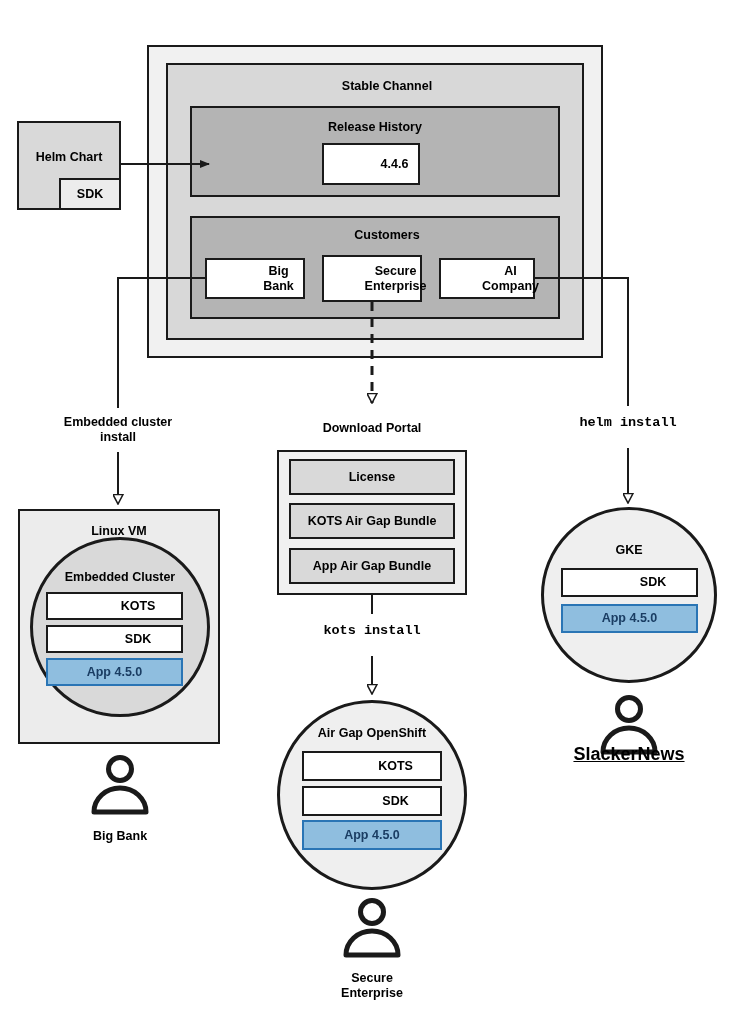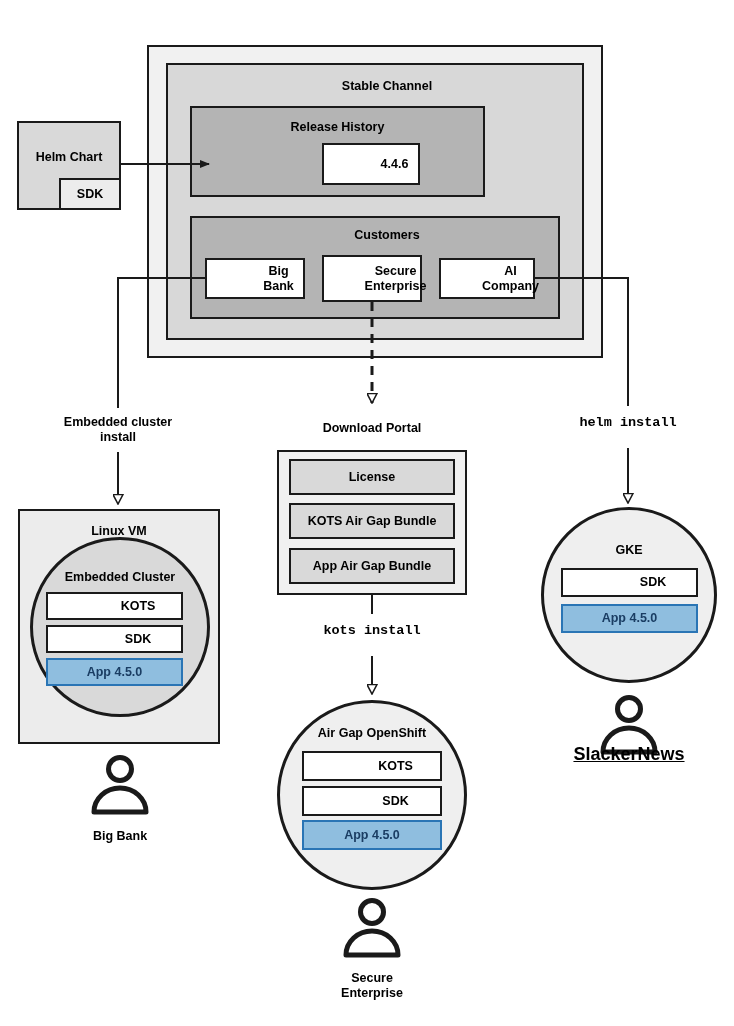--- a/index.html
+++ b/index.html
@@ -93,21 +93,21 @@
 
 <div id="stage">
 
 
   <div class="abs container-outer" style="left:147px; top:45px; width:456px; height:313px;"></div>
 
   <div class="abs container-mid" style="left:166px; top:63px; width:418px; height:277px;">
     <div class="container-title" style="top:14px; font-size:12.5px;padding-left:24px;">Stable Channel</div>
   </div>
 
-  <div class="abs container-inner" style="left:190px; top:106px; width:295px; height:91px;">
+  <div class="abs container-inner" style="left:190px; top:106px; width:370px; height:91px;">
     <div class="container-title" style="top:12px; font-size:12.5px;">Release History</div>
   </div>
 
 
   <div class="boxnode fill-white" style="left:322px; top:143px; width:98px; height:42px; font-size:12.5px;">4.4.6</div>
 
   <div class="abs container-inner" style="left:190px; top:216px; width:370px; height:103px;">
     <div class="container-title" style="top:10px; font-size:12.5px;padding-left:24px;">Customers</div>
   </div>
 

